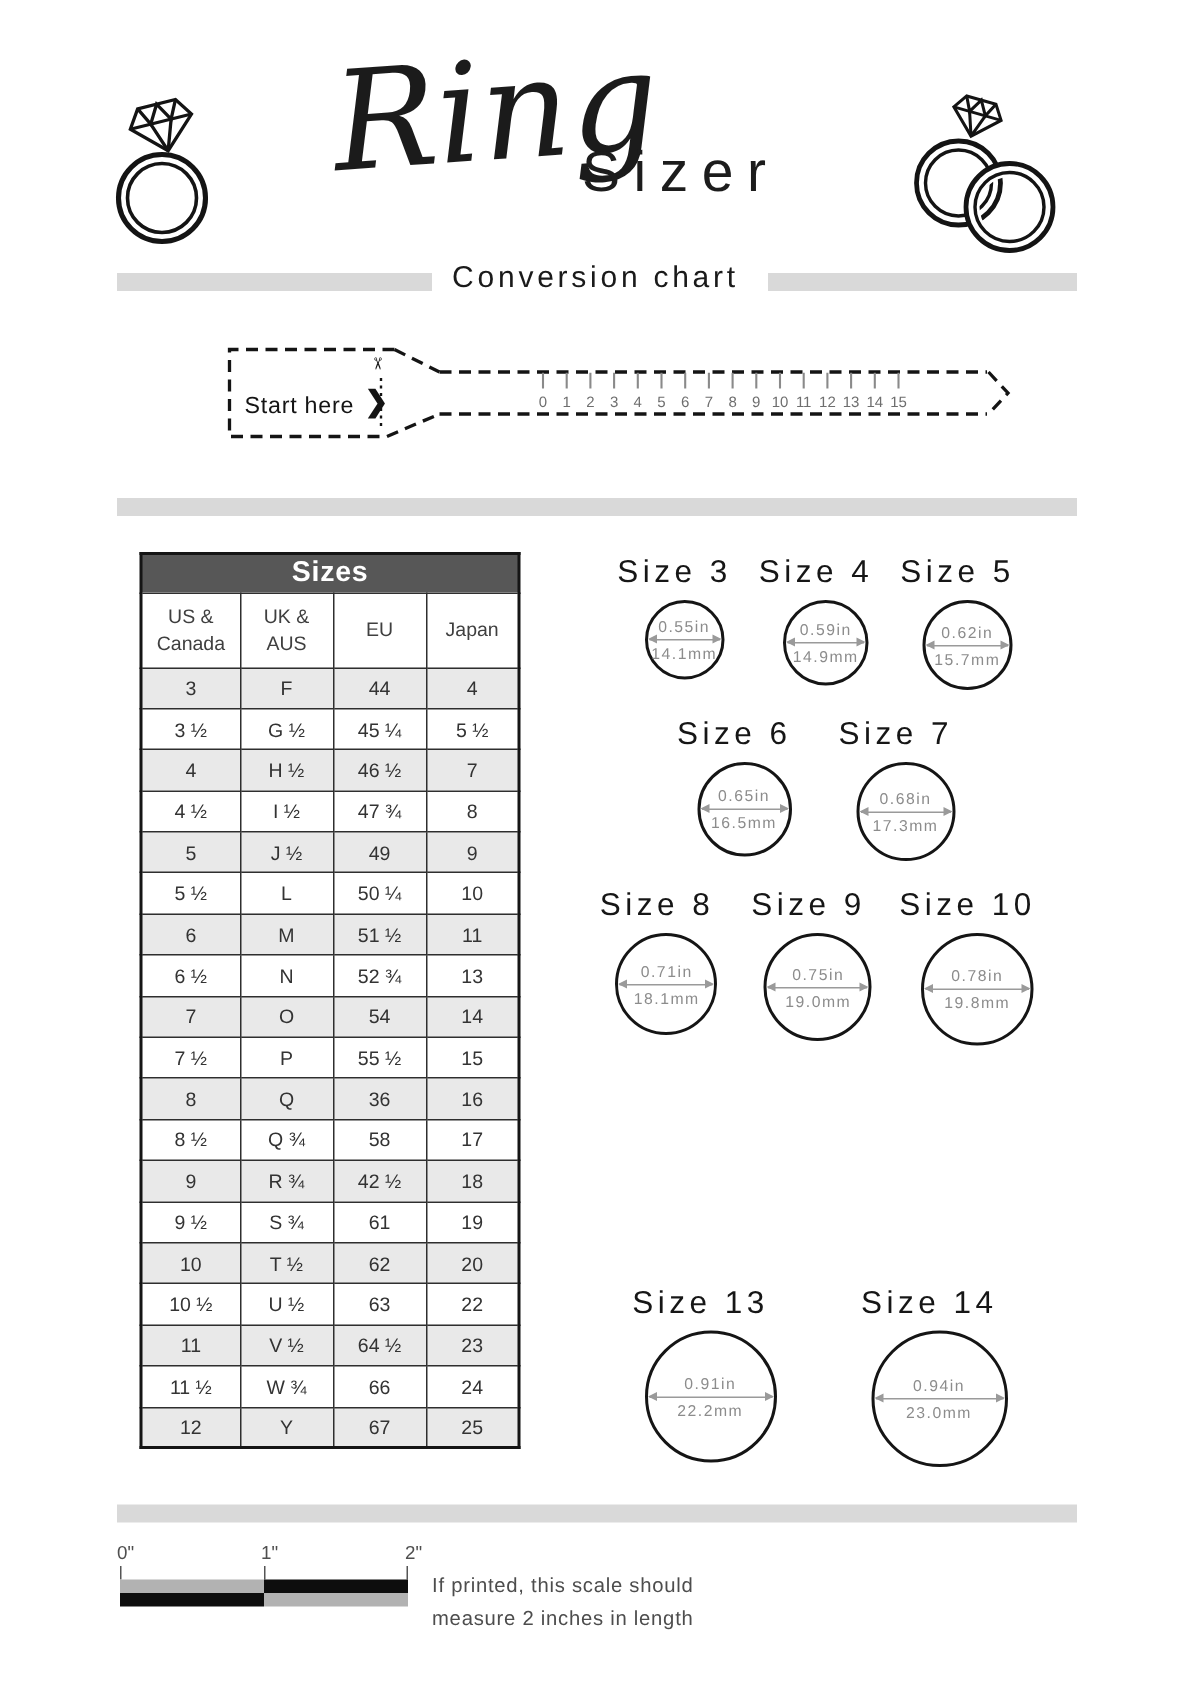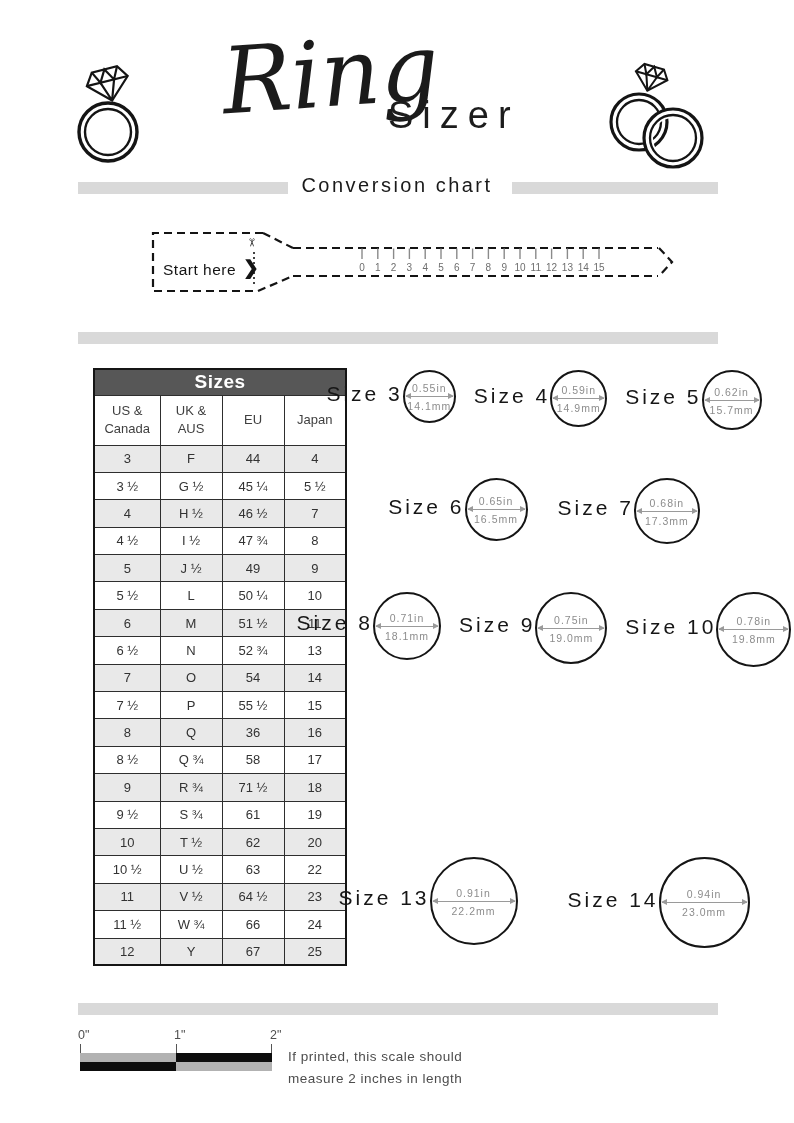--- a/index.html
+++ b/index.html
@@ -65,25 +65,26 @@
   table.conv tr.stripe td { background:#e9e9e9; }
 
   
   #size-col { position:absolute; left:358px; top:0; width:372px; height:1000px; }
   .size-row { position:absolute; left:0; right:0; display:flex; justify-content:center; align-items:flex-start; }
   .size-row.row-0 { top:370px; gap:18px; }
   .size-row.row-1 { top:478px; gap:30px; }
   .size-row.row-2 { top:592px; gap:18px; }
   .size-row.row-3 { top:719px; gap:40px; }
   .size-row.row-4 { top:857px; gap:50px; }
-  .size-item { display:flex; flex-direction:row; align-items:center; }
+  .size-item { display:flex; flex-direction:column; align-items:center; }
   .size-title { font-size:21px; letter-spacing:3px; color:#161616; margin-bottom:6px; white-space:nowrap; }
   .circle {
     position:relative; border:2.2px solid #151515; border-radius:50%;
     background:#fff;
+    margin-left:13px;
   }
   .dim-line {
     position:absolute; left:1px; right:1px; top:50%; height:1.3px;
     background:#9a9a9a; margin-top:-0.5px;
   }
   .dim-line::before {
     content:""; position:absolute; left:-1px; top:-2.9px; width:0; height:0;
     border-top:3.5px solid transparent; border-bottom:3.5px solid transparent;
     border-right:6px solid #9a9a9a;
   }
@@ -294,21 +295,21 @@
           </tr>
           <tr>
             <td>8 ½</td>
             <td>Q ¾</td>
             <td>58</td>
             <td>17</td>
           </tr>
           <tr class="stripe">
             <td>9</td>
             <td>R ¾</td>
-            <td>71 ½</td>
+            <td>42 ½</td>
             <td>18</td>
           </tr>
           <tr>
             <td>9 ½</td>
             <td>S ¾</td>
             <td>61</td>
             <td>19</td>
           </tr>
           <tr class="stripe">
             <td>10</td>

